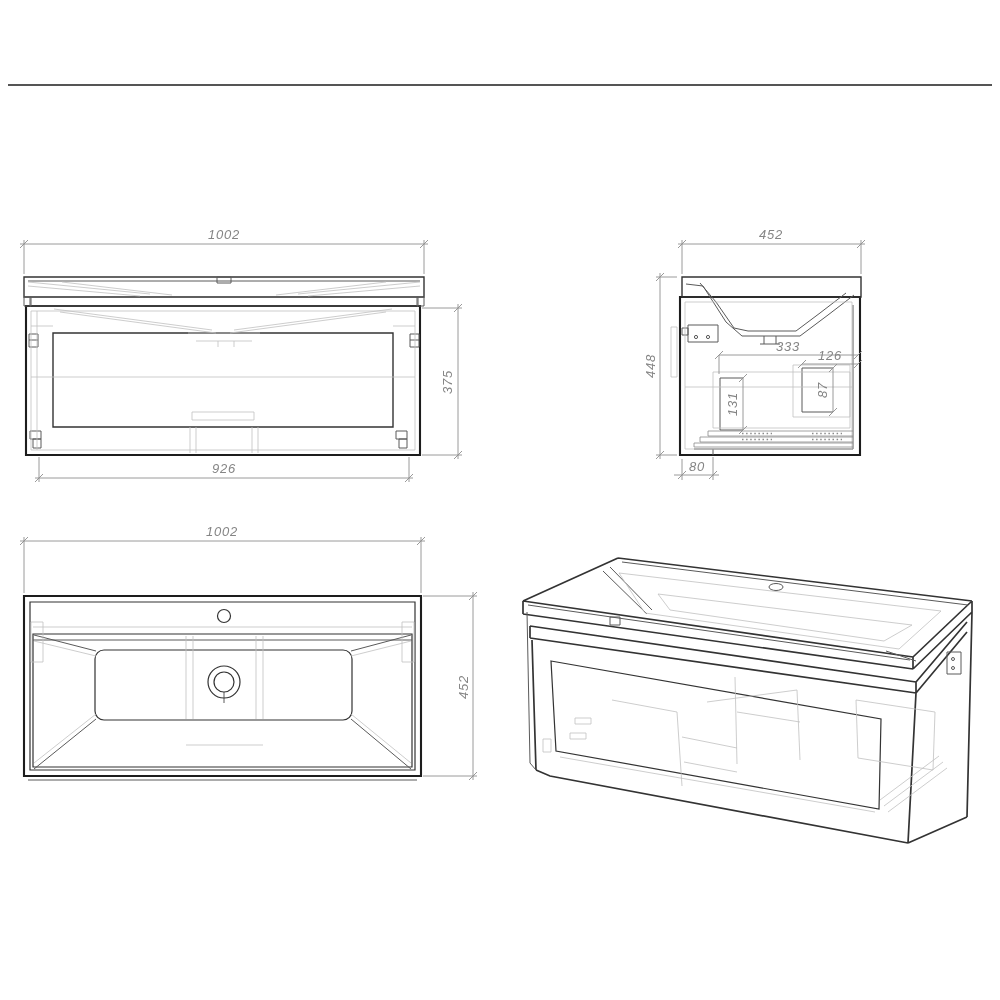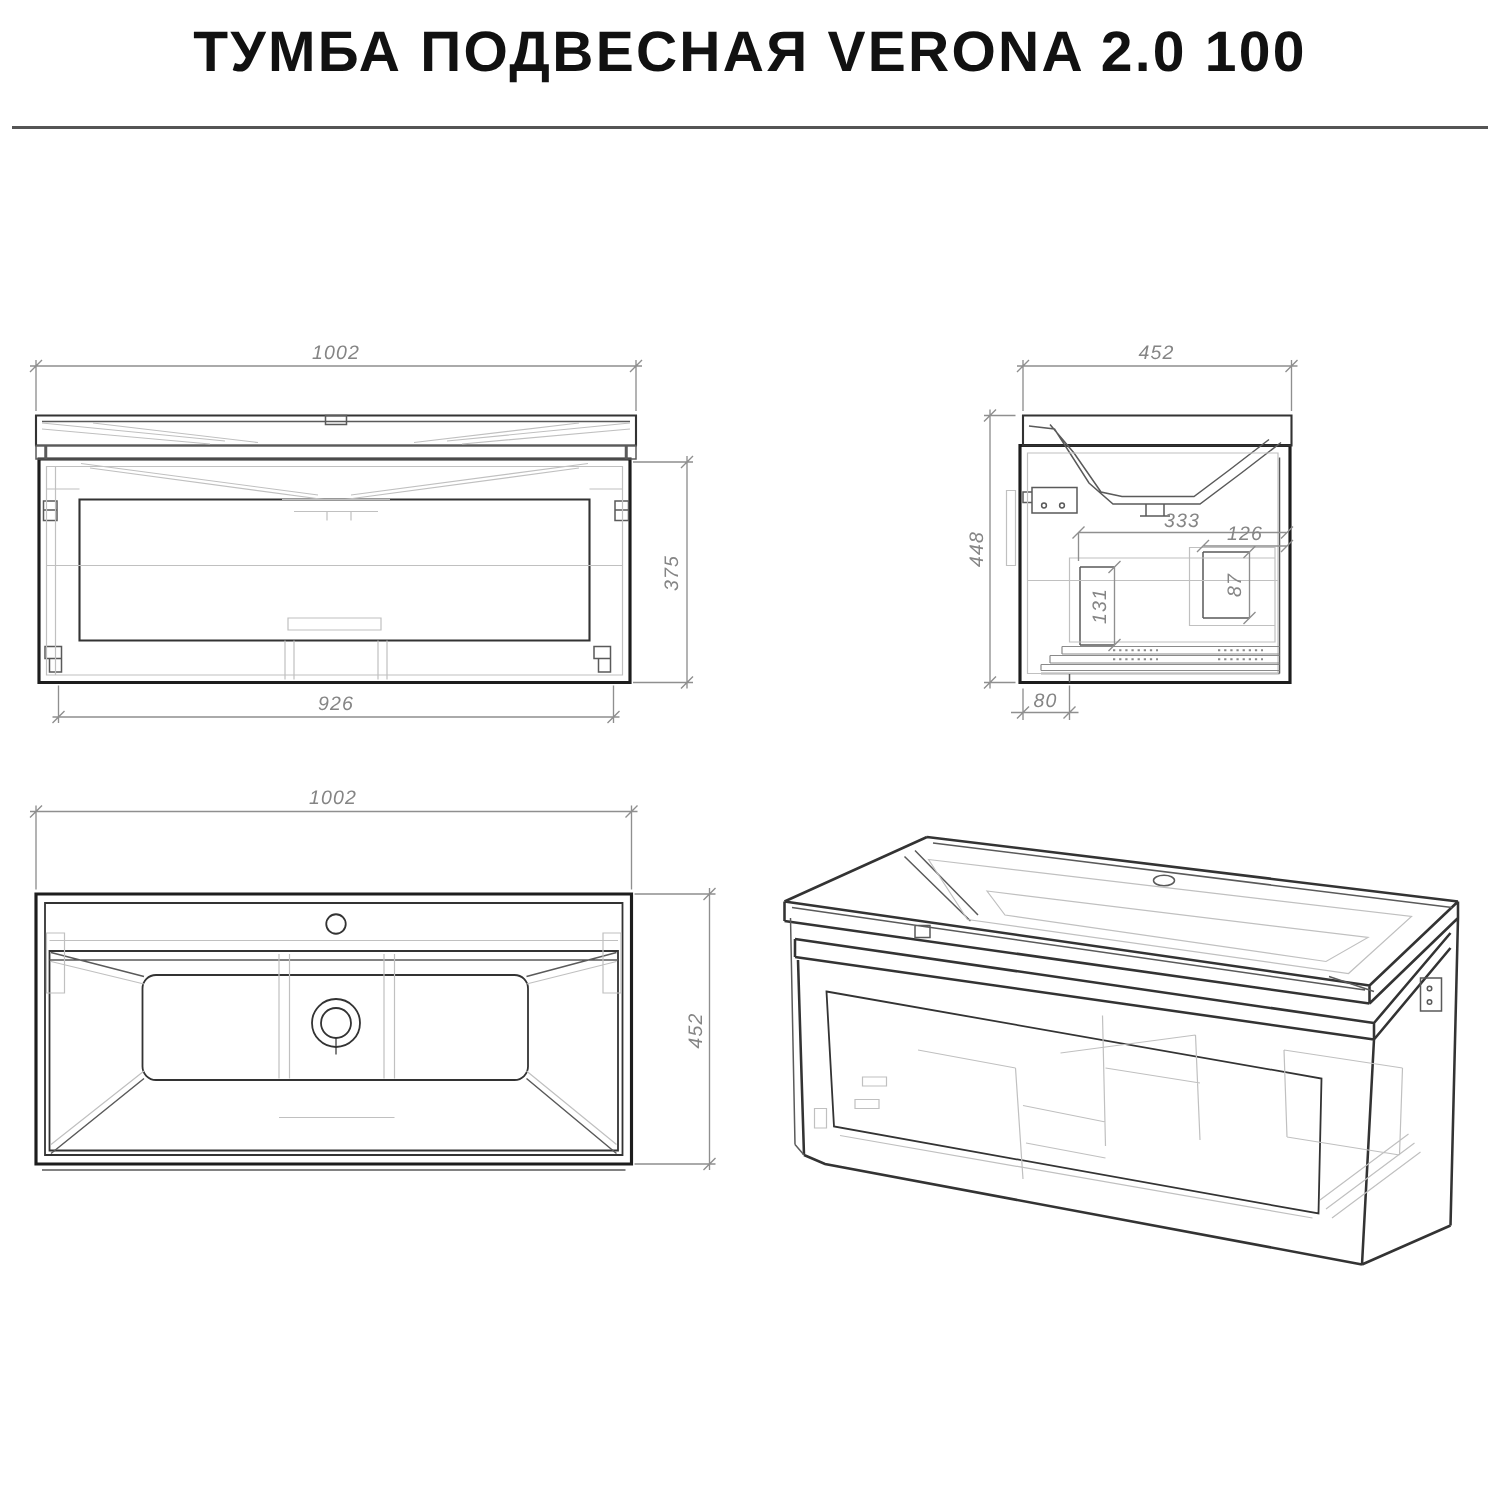--- a/index.html
+++ b/index.html
@@ -26,21 +26,20 @@
   .s-dots {stroke:var(--rail_gray);stroke-width:1.4;fill:none;stroke-dasharray:1.5 2.6;}
   .s-dim  {stroke:var(--dim_line);stroke-width:.9;fill:none;}
   .t-dim  {fill:var(--dim_text);font:italic 13px "Liberation Sans",sans-serif;
            letter-spacing:.8px;text-anchor:middle;}
 </style>
 </head>
 <body>
 
 <div class="sheet">
 
-  <h1 class="title">ТУМБА ПОДВЕСНАЯ VERONA 2.0 100</h1>
   <div class="rule"></div>
 
   <svg width="1000" height="1000" viewBox="0 0 1000 1000">
 
     <g>
       <path class="s-main" d="M26,306 H420 V455 H26 Z"></path>
       <path class="s-med" d="M24,277 H424 V297 H24 Z"></path>
       <path class="s-med" d="M53,333 H393 V427 H53 Z"></path>
       <path class="s-thin" d="M30,297 H418 V306 H30 Z M24,297 h7 v9 h-7 Z M417,297 h7 v9 h-7 Z
                M217,277 h14 v6 h-14 Z M28,281 H420"></path>

